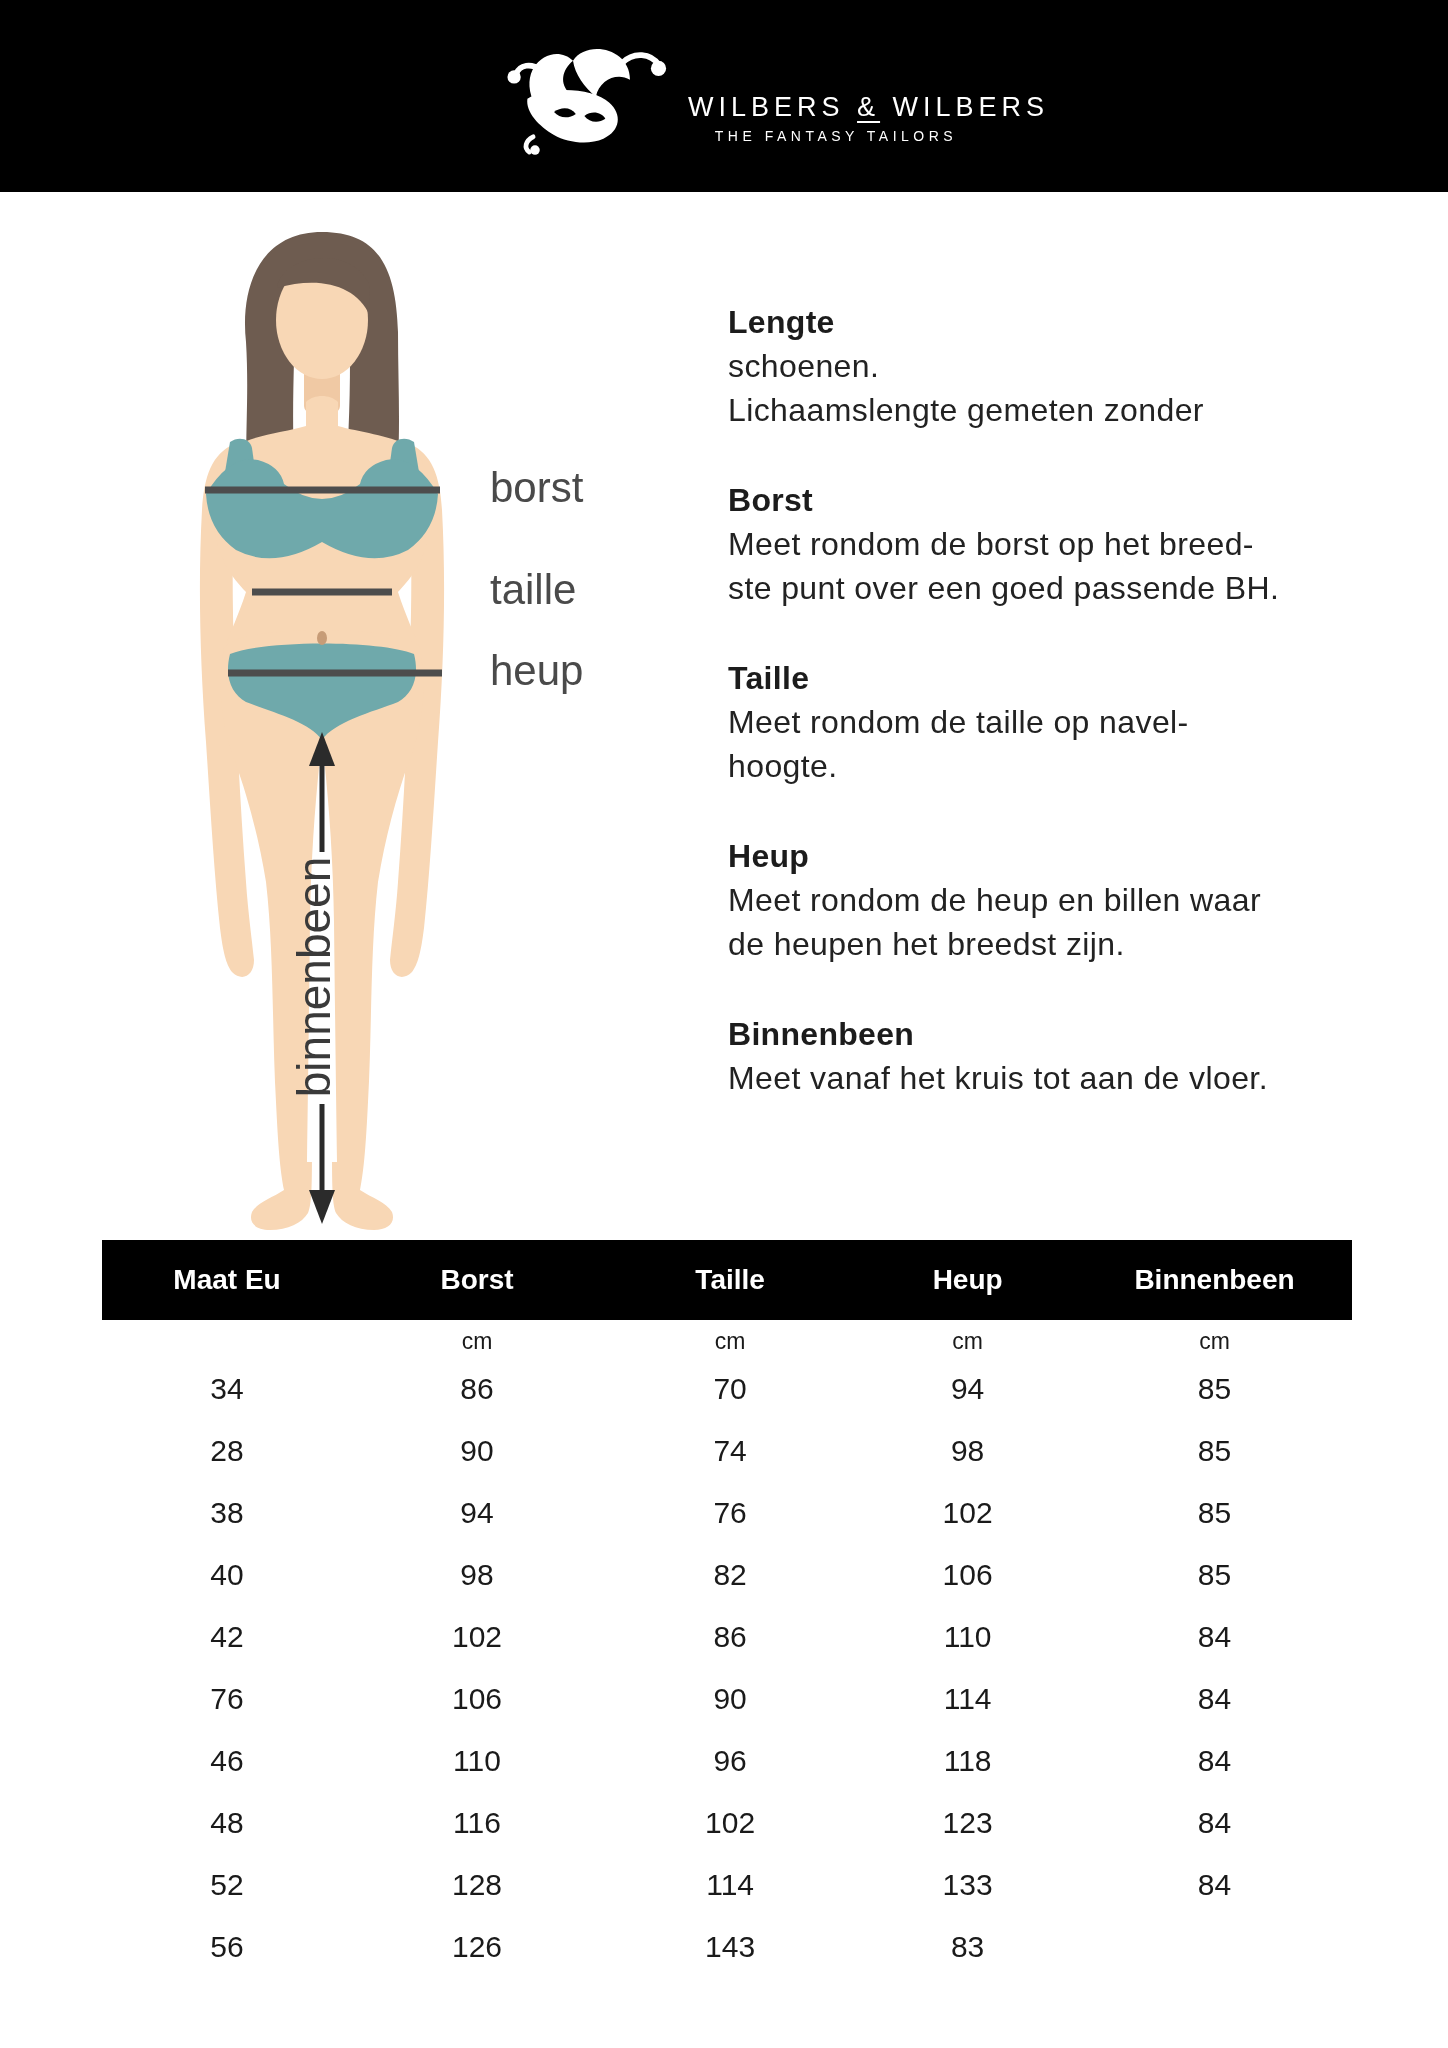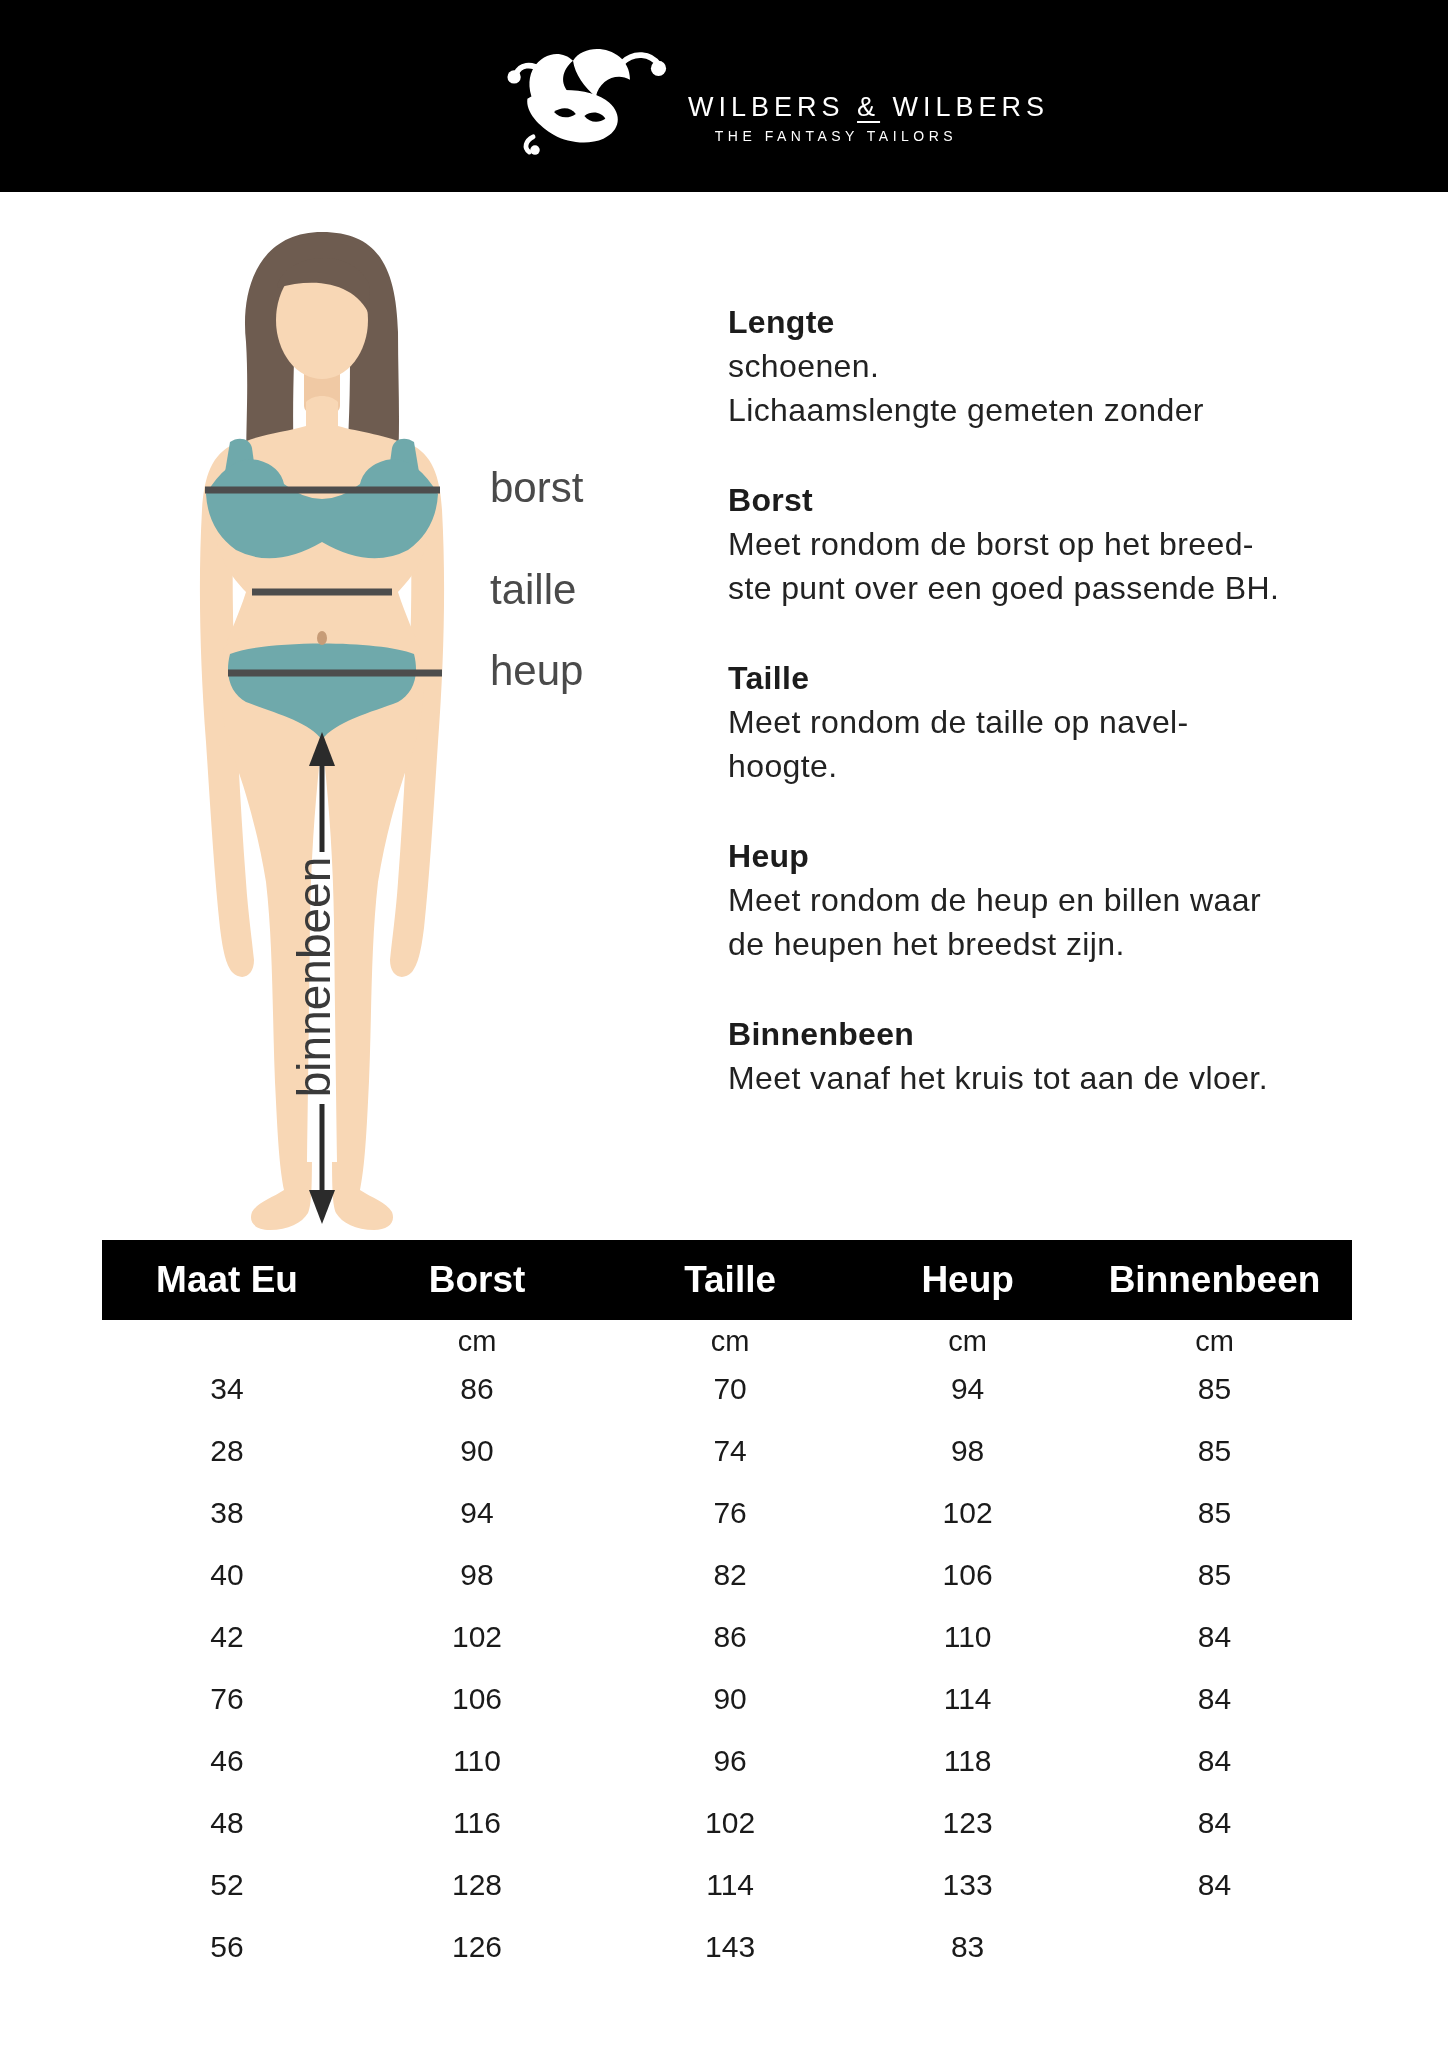--- a/index.html
+++ b/index.html
@@ -29,25 +29,25 @@
   #label-hip{top:647px;}
   
   #guide{position:absolute;left:728px;top:300px;width:680px;color:#1c1c1c;}
   .guide-section{margin-bottom:46px;}
   .guide-title{font-size:32px;font-weight:700;line-height:44px;letter-spacing:.3px;}
   .guide-line{font-size:32px;font-weight:400;line-height:44px;letter-spacing:.4px;color:#222;}
   
   .tgrid{display:grid;grid-template-columns:20% 20% 20.5% 17.5% 22%;}
   #table-header{
     position:absolute;left:102px;top:1240px;width:1250px;height:80px;background:#000;
-    color:#fff;font-size:37px;font-weight:700;align-items:center;text-align:center;
+    color:#fff;font-size:28px;font-weight:700;align-items:center;text-align:center;
   }
   #units-row{
     position:absolute;left:102px;top:1322px;width:1250px;height:38px;
-    color:#1a1a1a;font-size:29px;align-items:center;text-align:center;
+    color:#1a1a1a;font-size:23px;align-items:center;text-align:center;
   }
   #table-body{position:absolute;left:102px;top:1358px;width:1250px;}
   .trow{height:62px;line-height:62px;color:#1a1a1a;font-size:30px;font-weight:400;text-align:center;}
 </style>
 </head>
 <body>
 
 <div id="page">
 
   <div id="header">

